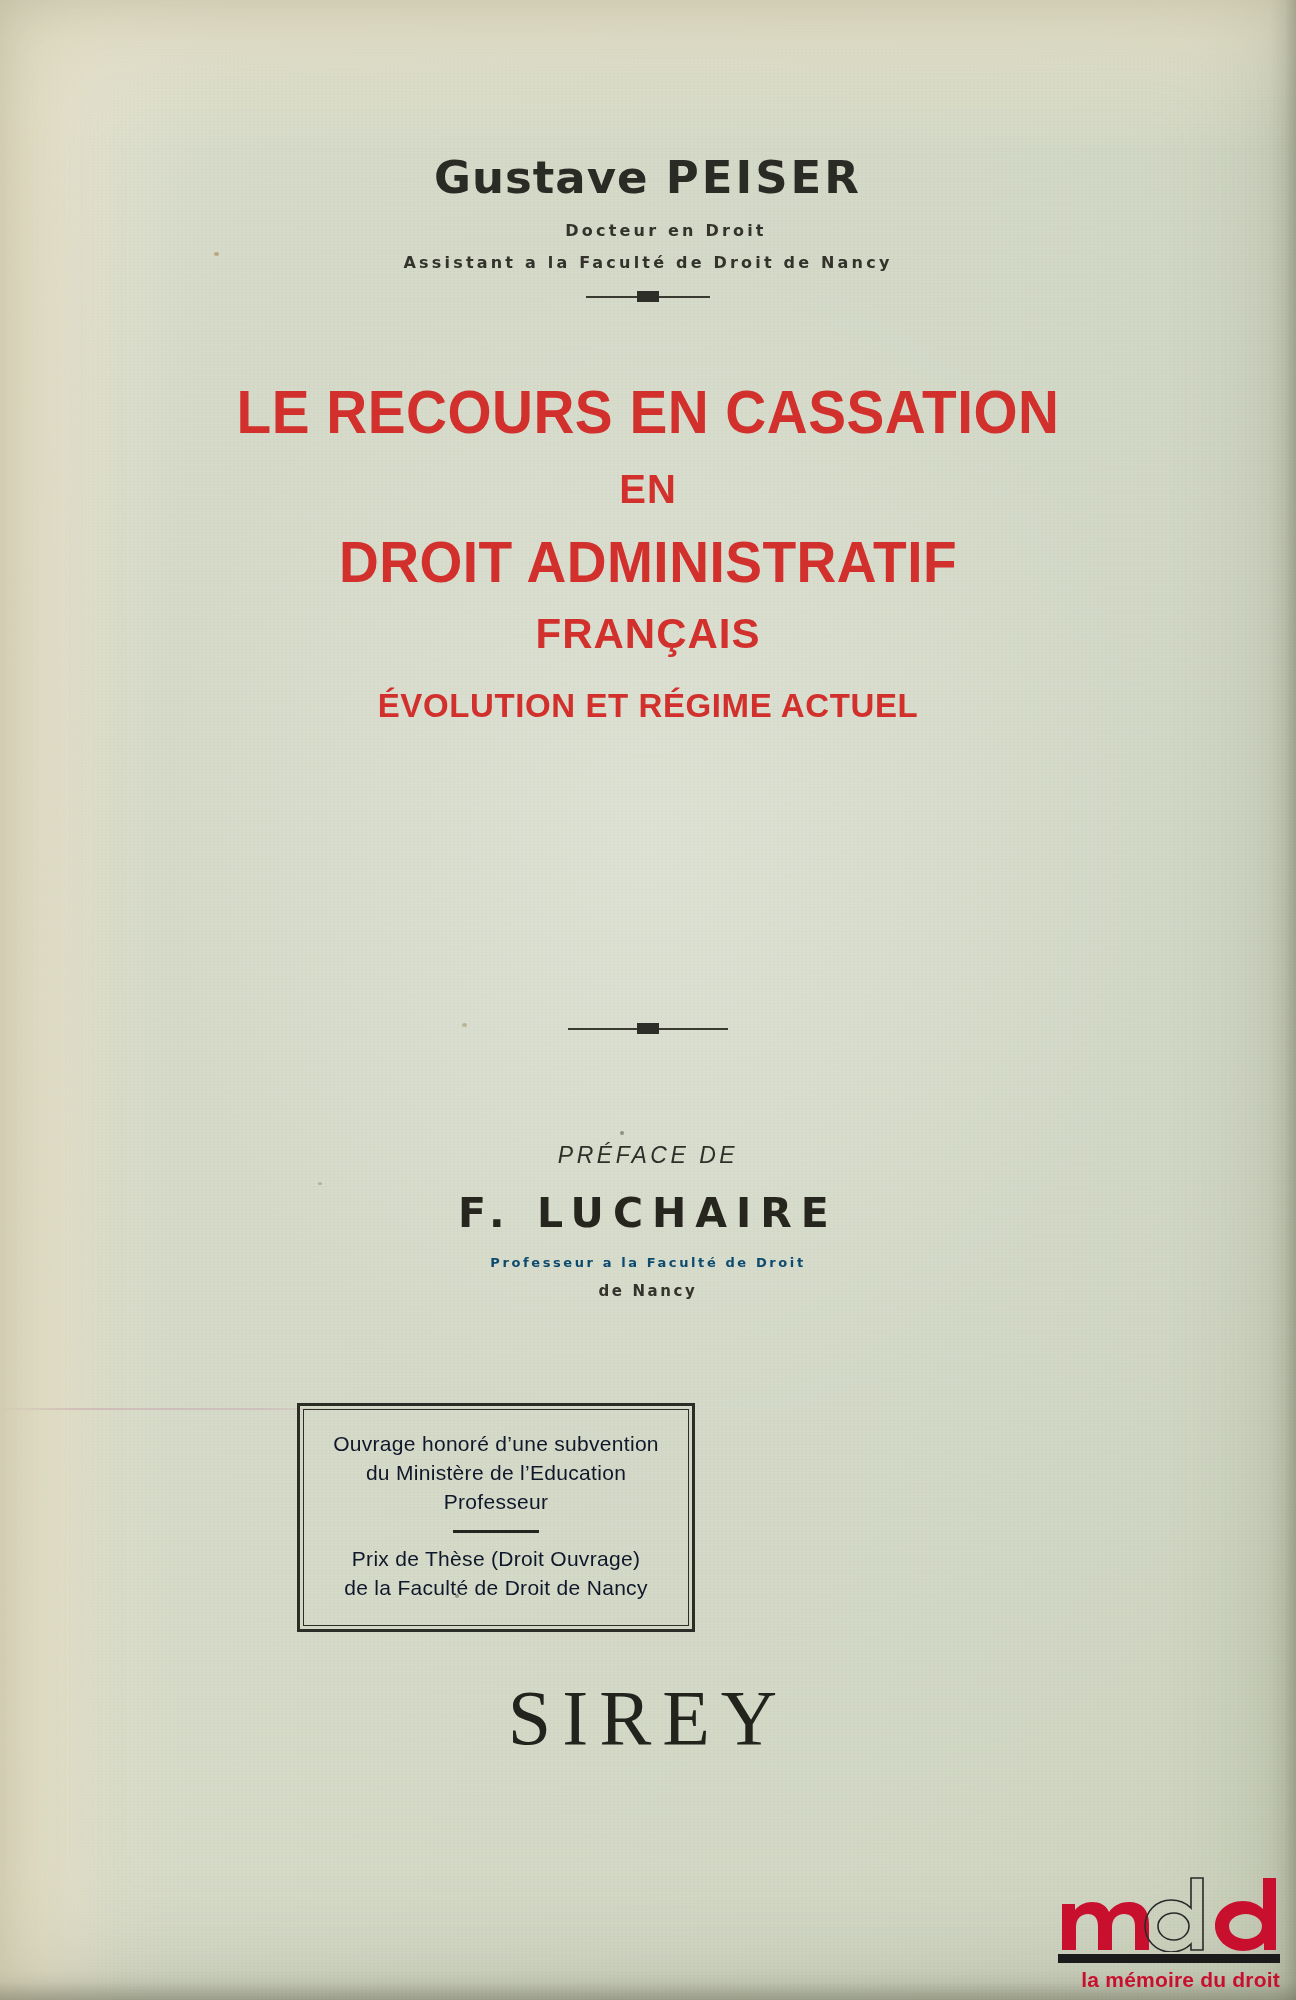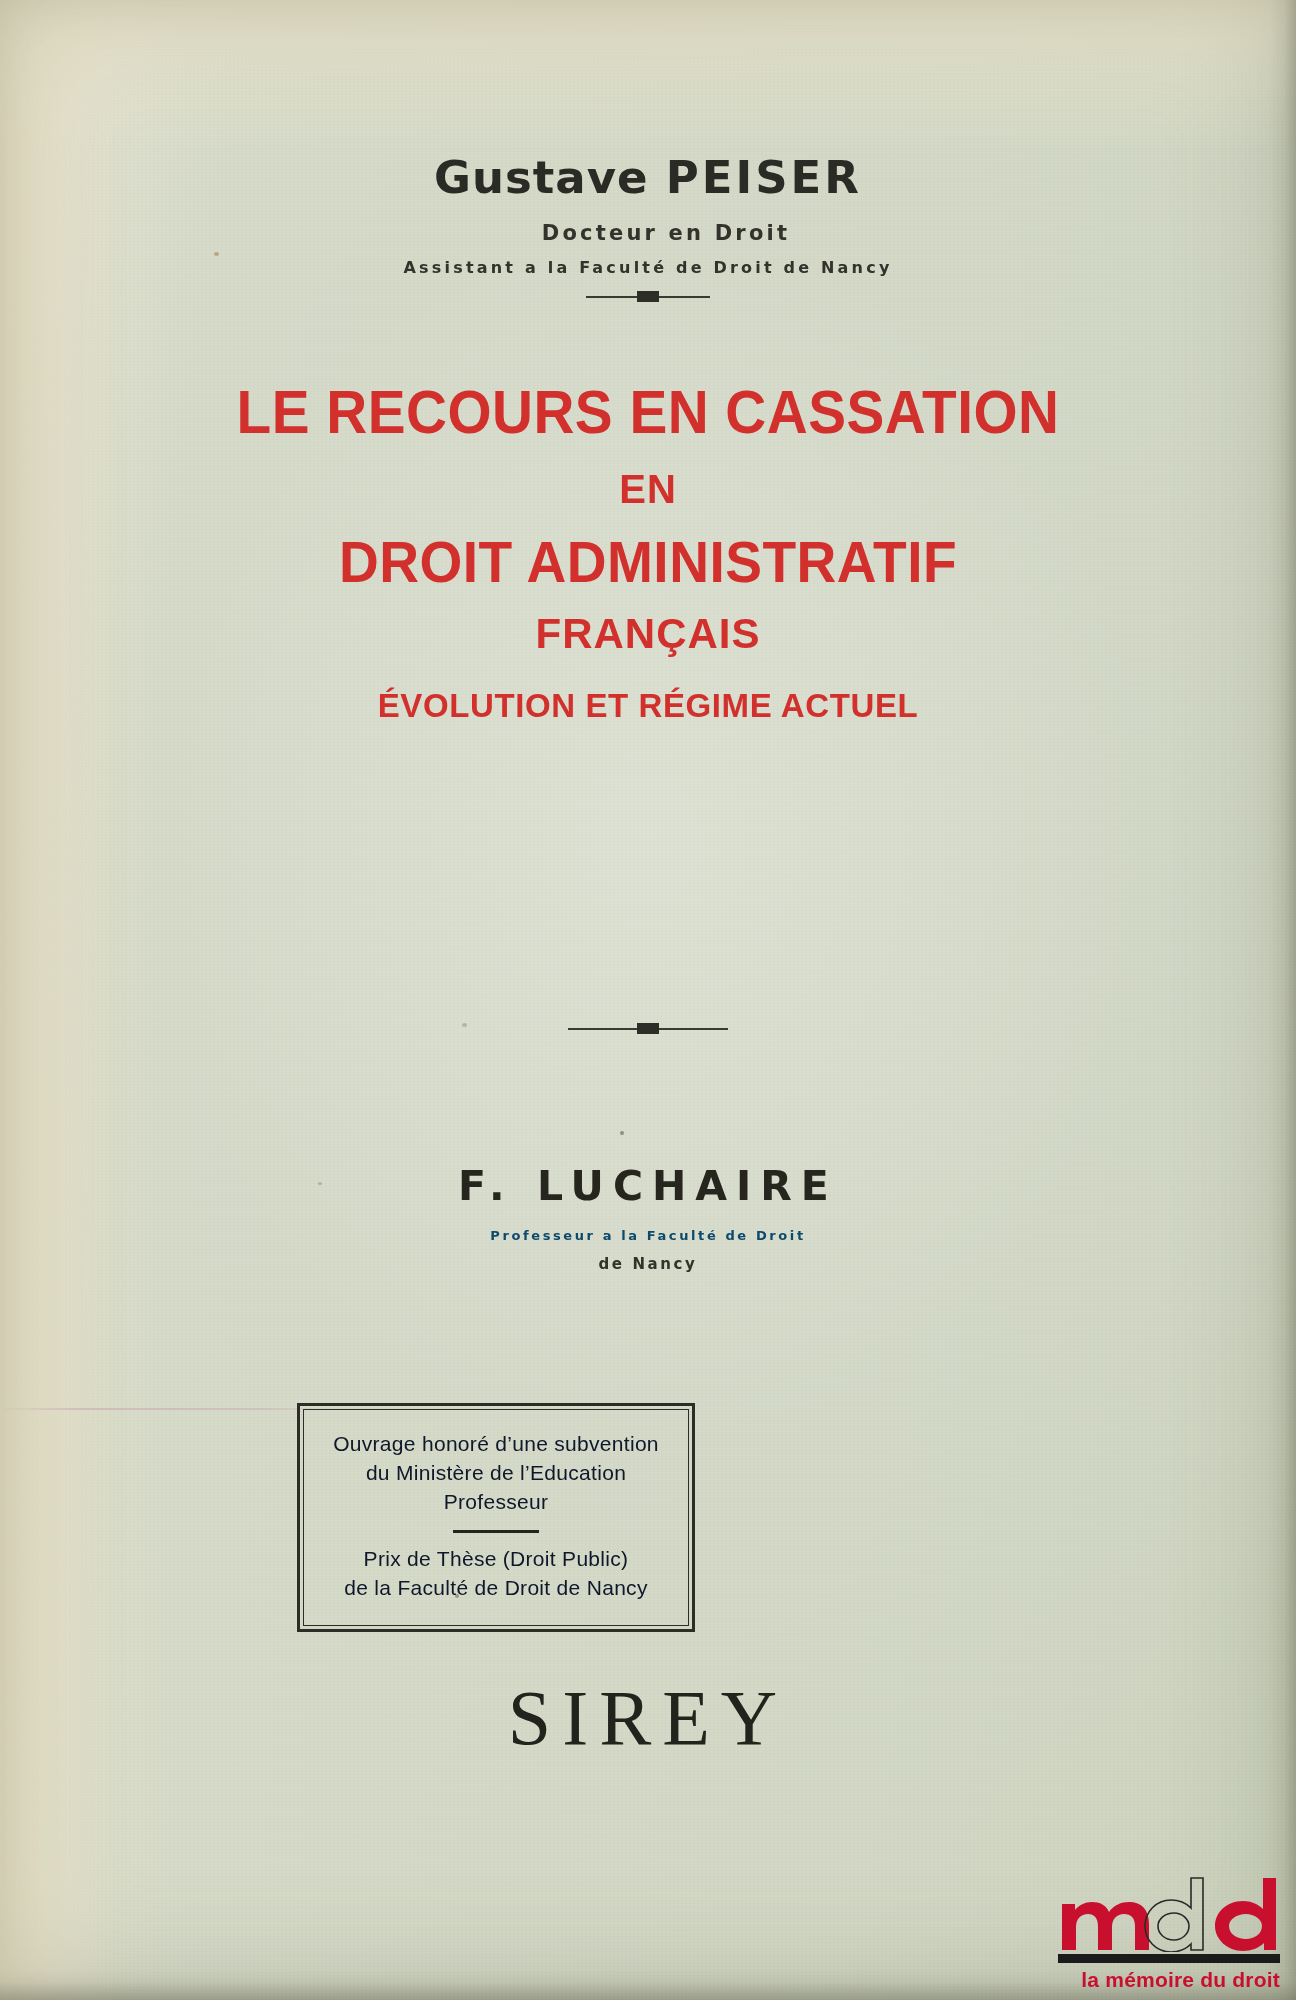--- a/index.html
+++ b/index.html
@@ -81,21 +81,21 @@
     font-weight: 700;
     color: #2b2b26;
     letter-spacing: 1.5px;
     line-height: 1;
     font-family: "DejaVu Sans", sans-serif;
   }
   .author-name .given { font-weight: 600; letter-spacing: 1px; }
   .author-name .family { font-weight: 700; letter-spacing: 3px; }
   .author-line1 {
     margin-top: 21px;
-    font-size: 21px;
+    font-size: 16px;
     font-weight: 600;
     letter-spacing: 3.2px;
     color: #33332c;
     font-family: "DejaVu Sans", sans-serif;
     padding-left: 36px;
   }
   .author-line2 {
     margin-top: 13px;
     font-size: 16px;
     font-weight: 600;
@@ -314,31 +314,32 @@
     </div>
 
     <div class="ornament-2">
       <div class="ornament">
         <div class="bar"></div>
         <div class="knot"></div>
       </div>
     </div>
 
     <div class="preface-block">
+      <div class="preface-label">PRÉFACE DE</div>
       <div class="preface-name">F. LUCHAIRE</div>
       <div class="preface-sub1">Professeur a la Faculté de Droit</div>
       <div class="preface-sub2">de Nancy</div>
     </div>
 
     <div class="award-box">
       <div class="award-inner">
         <div class="award-line">Ouvrage honoré d’une subvention</div>
         <div class="award-line">du Ministère de l’Education Professeur</div>
         <div class="award-rule"></div>
-        <div class="award-line">Prix de Thèse (Droit Public)</div>
+        <div class="award-line">Prix de Thèse (Droit Ouvrage)</div>
         <div class="award-line">de la Faculté de Droit de Nancy</div>
       </div>
     </div>
 
     <div class="publisher">SIREY</div>
 
   </div>
 
   <div class="vignette"></div>
   <div class="edge-right"></div>

